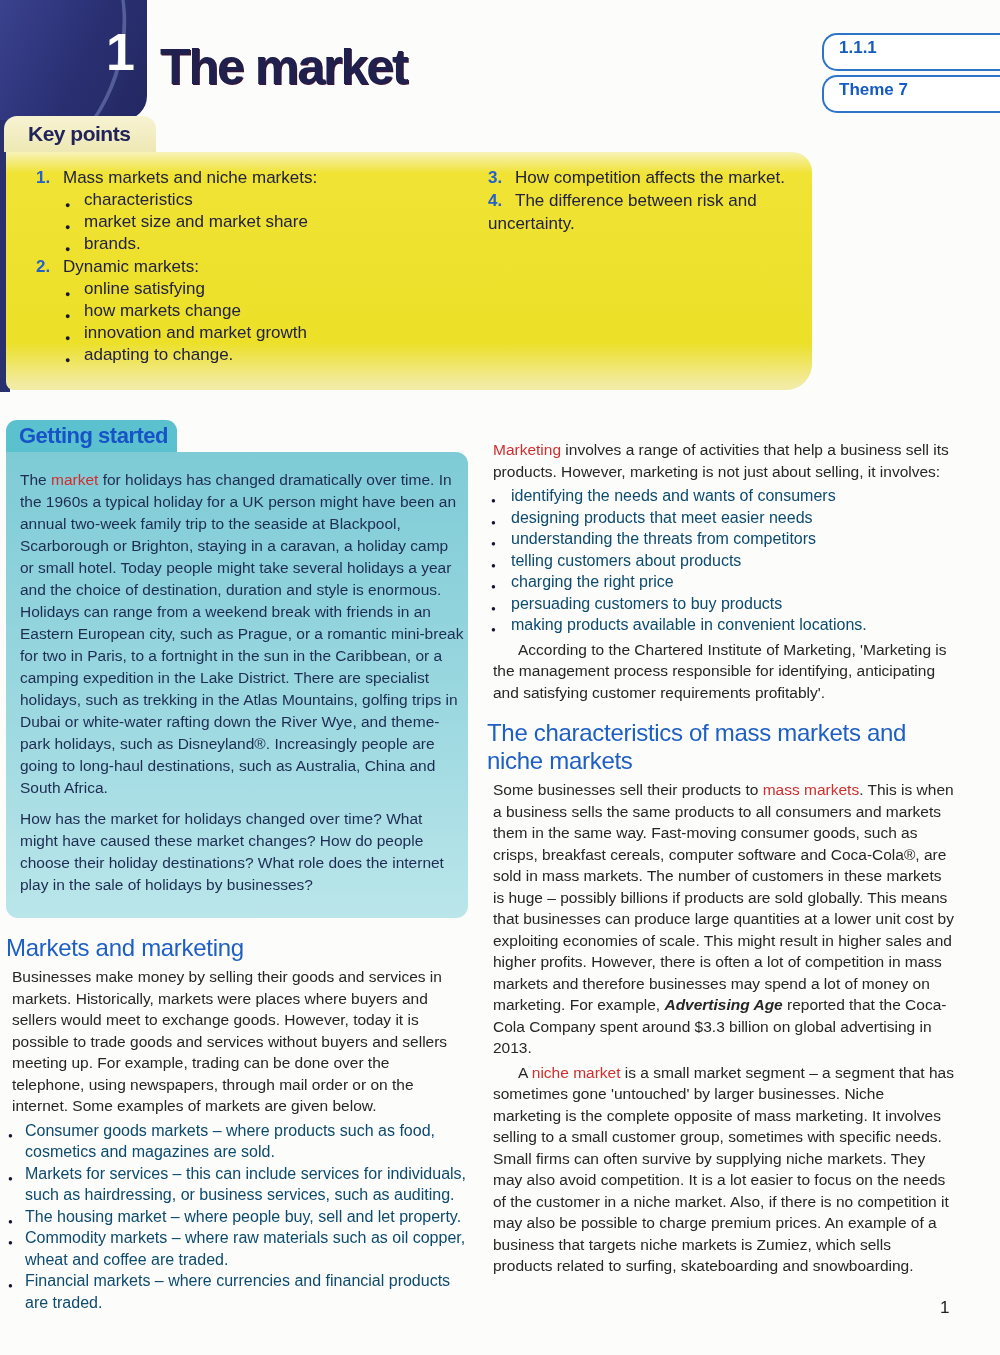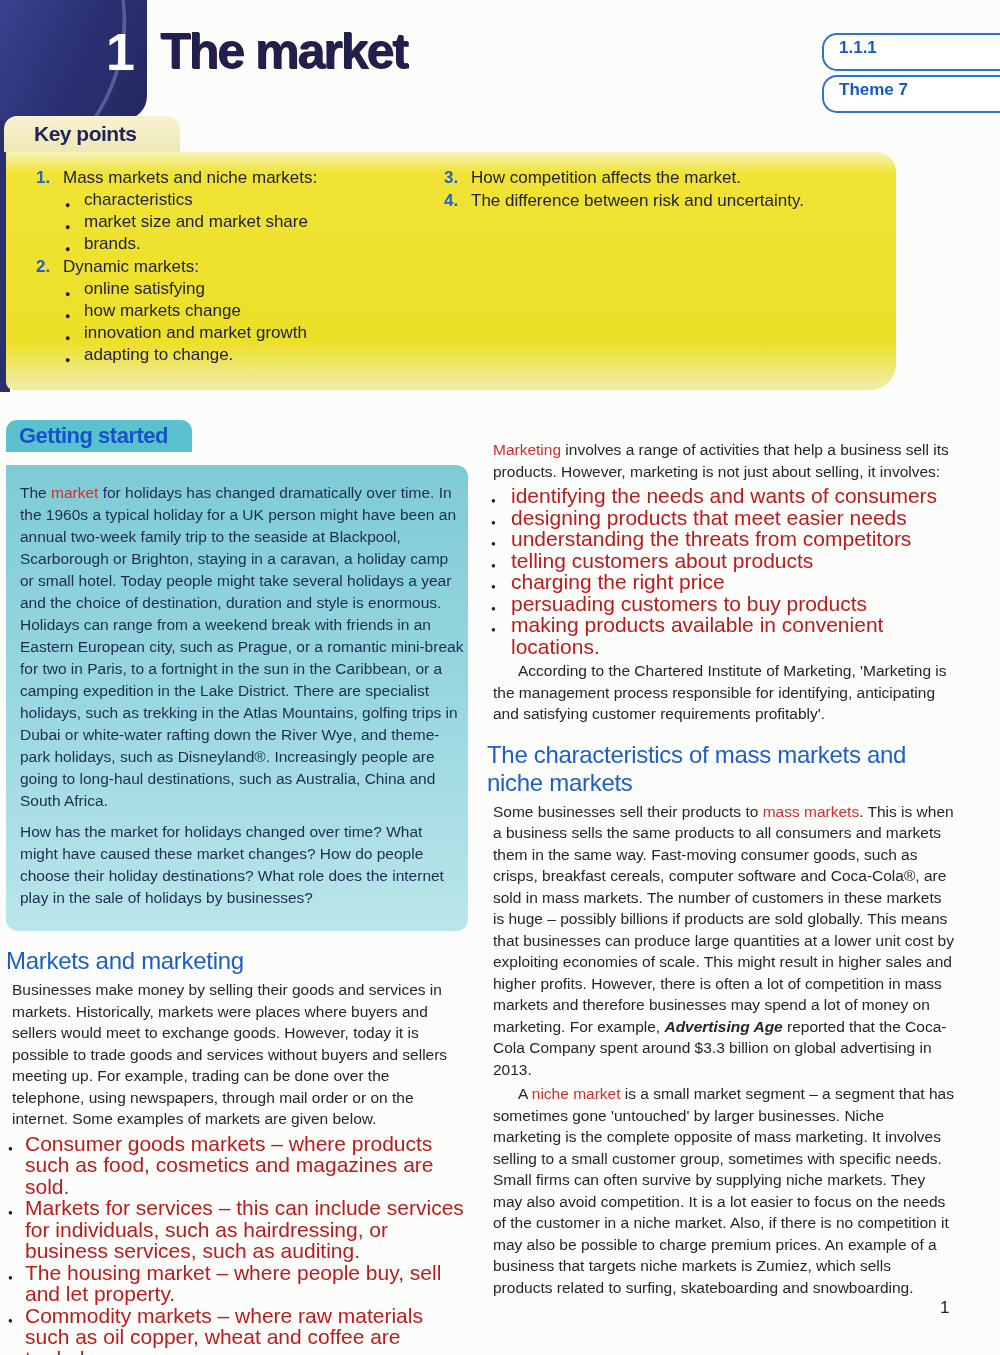--- a/index.html
+++ b/index.html
@@ -14,78 +14,78 @@
     position:absolute;left:0;top:0;width:147px;height:120px;
     background:linear-gradient(115deg,#3a428e 0%,#2a2f72 55%,#232861 100%);
     border-radius:0 0 24px 0;overflow:hidden;
   }
   .chapter-banner::before{
     content:'';position:absolute;left:-70px;top:-90px;width:190px;height:260px;
     border-right:4px solid rgba(170,185,235,.35);border-radius:50%;transform:rotate(14deg);
   }
   .chapter-number{position:absolute;right:12px;top:26px;font-size:52px;font-weight:bold;color:#ffffff;line-height:1;}
   .page-title{
-    position:absolute;left:160px;top:22px;margin:0;
+    position:absolute;left:160px;top:38px;margin:0;
     font-size:50px;font-weight:bold;letter-spacing:-2px;color:#20204f;
     text-shadow:1px 1px 0 #3b1430;
   }
   .badges{position:absolute;right:0;top:33px;width:178px;}
   .badge{
     box-sizing:border-box;height:38px;line-height:26px;margin-bottom:4px;
     border:2px solid #2e74c8;border-right:none;border-radius:15px 0 0 15px;
     background:#fff;color:#155bc0;font-weight:bold;font-size:17px;padding-left:15px;
   }
   
   .kp-tab{
-    position:absolute;left:4px;top:116px;width:176px;height:36px;z-index:3;
+    position:absolute;left:4px;top:116px;width:152px;height:36px;z-index:3;
     background:linear-gradient(180deg,#f7f3d2,#eee8b4);
     border-radius:13px 13px 0 0;display:flex;align-items:center;
-    padding-left:30px;box-sizing:border-box;
+    padding-left:24px;box-sizing:border-box;
     color:#23235c;font-weight:bold;font-size:21px;letter-spacing:-0.5px;
   }
   .kp-panel{
-    position:absolute;left:6px;top:152px;width:890px;height:238px;box-sizing:border-box;
+    position:absolute;left:6px;top:152px;width:806px;height:238px;box-sizing:border-box;
     background:linear-gradient(180deg,#f7f2b8 0%,#f0e334 9%,#ece028 80%,#f2eba4 98%);
     border-radius:0 20px 26px 8px;
-    padding:14px 18px 0 30px;display:flex;
+    padding:14px 18px 0 30px;display:flex;gap:44px;
   }
   .kp-col-a{width:408px;flex:none;}
   .kp-col-b{flex:1;}
   .kp-item{font-size:17px;line-height:23px;color:#22223f;}
   .kp-num{display:inline-block;width:27px;color:#2461c8;font-weight:bold;}
   .kp-label{color:#22223f;}
   .kp-bullets{list-style:none;margin:0;padding:0 0 0 48px;}
   .kp-bullets li{position:relative;font-size:17px;line-height:22px;color:#22223f;padding-left:0;}
   .kp-bullets li::before{content:'●';position:absolute;left:-19px;top:5px;font-size:9px;color:#17172e;}
   
   .main{position:absolute;left:6px;top:420px;width:954px;display:flex;gap:19px;}
   .col-left{width:462px;flex:none;}
   .col-right{width:473px;flex:none;padding-top:16px;box-sizing:border-box;}
   
   .gs-tab{
-    width:186px;height:32px;background:#5cc1cf;border-radius:11px 11px 0 0;
+    width:171px;height:32px;background:#5cc1cf;border-radius:11px 11px 0 0;
     display:flex;align-items:center;padding-left:13px;box-sizing:border-box;position:relative;z-index:2;
   }
   .gs-tab span{color:#1553c6;font-weight:bold;font-size:22px;letter-spacing:-0.5px;}
   .gs-body{
     background:linear-gradient(180deg,#7ecbd6 0%,#9cd8e0 55%,#bae6ea 100%);
-    border-radius:0 12px 12px 12px;padding:8px 2px 13px 12px;margin-top:13px;
+    border-radius:0 12px 12px 12px;padding:8px 2px 13px 12px;
   }
   .gs-text{margin:9px 2px;font-size:15.5px;line-height:22px;color:#1e2c52;}
   
   .kw{color:#cf2e2e;}
   .section-heading{
     margin:16px 0 4px 0;font-size:24px;line-height:28px;font-weight:normal;
     color:#1d5fc4;letter-spacing:-0.3px;
   }
   .body-text{margin:3px 6px;font-size:15.5px;line-height:21.5px;color:#262626;}
   .indent{text-indent:25px;}
   .mag{font-weight:bold;font-style:italic;}
   .bullets{list-style:none;margin:2px 0;padding:0;}
-  .bullets li{position:relative;font-size:21px;line-height:21.5px;color:#b91c1c;padding-left:19px;}
+  .bullets li{position:relative;font-size:16px;line-height:21.5px;color:#0c4a6e;padding-left:19px;}
   .bullets li::before{content:'●';position:absolute;left:2px;top:5px;font-size:8px;color:#141432;}
   .col-right .bullets li{padding-left:24px;}
   .col-right .bullets li::before{left:4px;}
   
   .page-num{position:absolute;left:940px;top:1298px;font-size:17px;color:#222;}
 </style>
 </head>
 <body>
 
 <div class="page">

